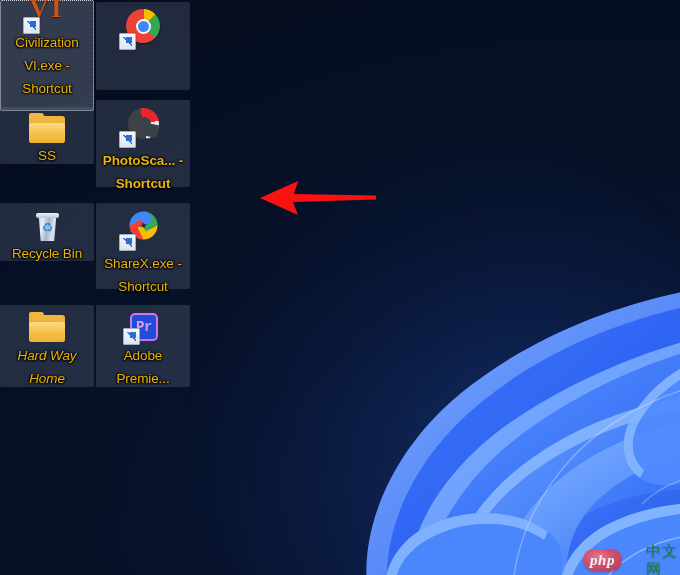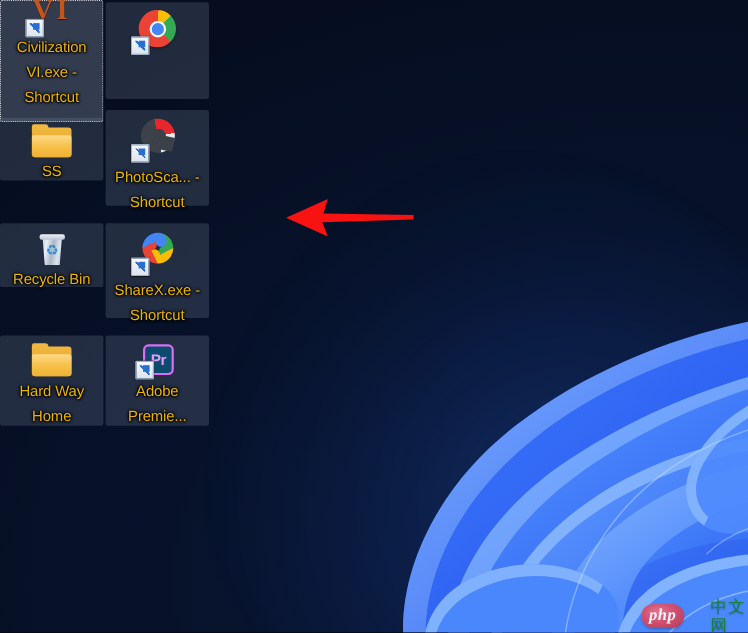--- a/index.html
+++ b/index.html
@@ -249,25 +249,25 @@
     left: 8px; top: 2px;
     width: 33px; height: 33px;
   }
   .sharex svg { display: block; }
 
   .premiere {
     position: absolute;
     left: 11px; top: 4px;
     width: 28px; height: 28px;
     border-radius: 5px;
-    background: #0c4a6e;
+    background: #1d4ed8;
     border: 2px solid #d86ef0;
     box-sizing: border-box;
     color: #e29bf7;
-    font-family: Liberation Sans, sans-serif;
+    font-family: Liberation Mono, monospace;
     font-size: 14px;
     font-weight: 700;
     line-height: 25px;
     text-align: center;
     letter-spacing: -0.5px;
   }
 
   
   .annot-arrow {
     position: absolute;
@@ -405,21 +405,21 @@
       <div class="icon-art" style="height:32px;">
         <div class="folder" style="top:5px;">
           <div class="tab"></div>
             <div class="back"></div>
             <div class="front"></div>
         </div>
       </div>
       <div class="icon-label">SS</div>
     </div>
 
-    <div class="desk-icon" style="left:96px; top:100px; height:87px;">
+    <div class="desk-icon" style="left:96px; top:100px; height:87px;font-weight:bold;">
       <div class="icon-art">
         <div class="photoscape"></div>
         <div class="shortcut-badge"></div>
       </div>
       <div class="icon-label">PhotoSca... - Shortcut</div>
     </div>
 
     <div class="desk-icon" style="left:0px; top:203px; height:58px;">
       <div class="icon-art" style="height:34px;">
         <div class="recycle">
@@ -439,21 +439,21 @@
             <path d="M30.5 16.5 A14 14 0 0 1 16.5 30.5 A8 8 0 0 1 8.5 22.5 A5 5 0 0 1 18.5 22.5 Z" fill="#fbbc05"></path>
             <path d="M16.5 30.5 A14 14 0 0 1 2.5 16.5 A8 8 0 0 1 10.5 8.5 A5 5 0 0 1 10.5 18.5 Z" fill="#ea4335"></path>
             <path d="M2.5 16.5 A14 14 0 0 1 16.5 2.5 A8 8 0 0 1 24.5 10.5 A5 5 0 0 1 14.5 10.5 Z" fill="#4285f4"></path>
           </svg>
         </div>
         <div class="shortcut-badge"></div>
       </div>
       <div class="icon-label">ShareX.exe - Shortcut</div>
     </div>
 
-    <div class="desk-icon" style="left:0px; top:305px; height:82px;">
+    <div class="desk-icon" style="left:0px; top:305px; height:82px;font-style:italic;">
       <div class="icon-art" style="height:34px;">
         <div class="folder" style="top:6px;">
           <div class="tab"></div>
             <div class="back"></div>
             <div class="front"></div>
         </div>
       </div>
       <div class="icon-label">Hard Way Home</div>
     </div>
 

